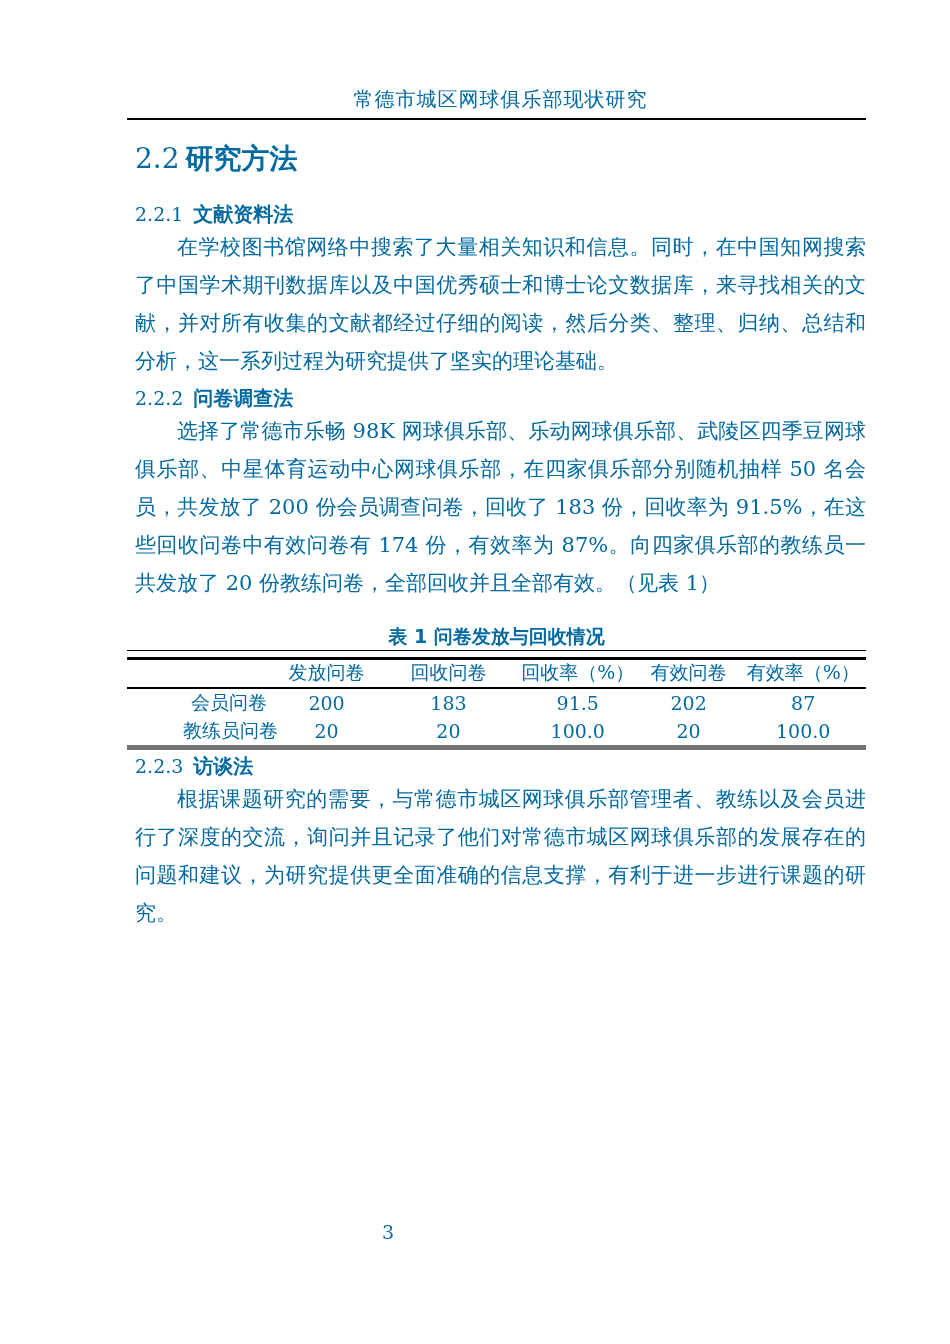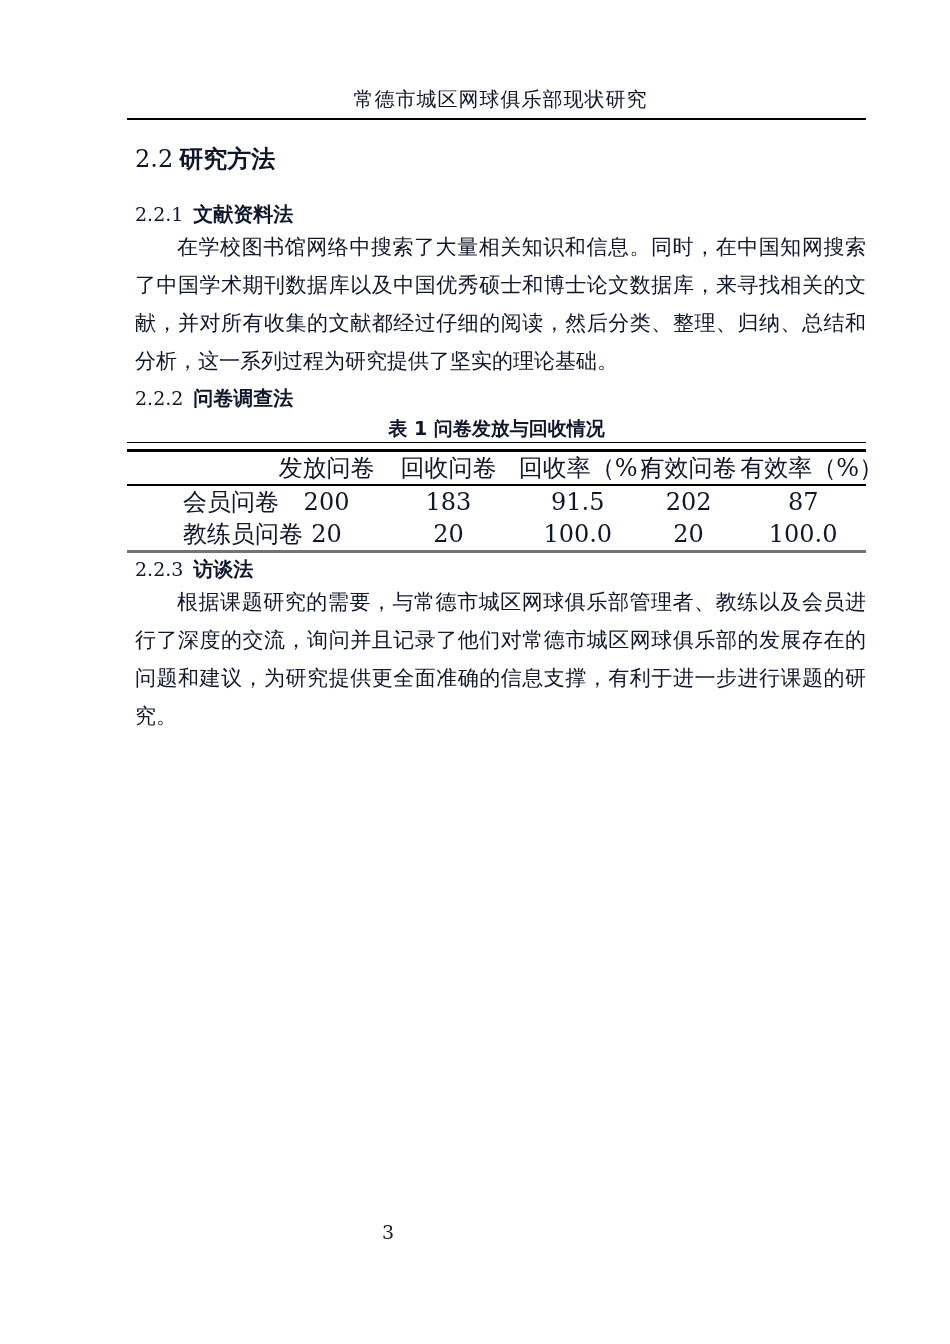--- a/index.html
+++ b/index.html
@@ -5,21 +5,21 @@
   html, body {
     margin: 0;
     padding: 0;
     background: #ffffff;
   }
   .page {
     position: relative;
     width: 950px;
     height: 1344px;
     background: #ffffff;
-    color: #0f172a;
+    color: #0369a1;
     font-family: "DejaVu Serif", "Liberation Serif", serif;
     overflow: hidden;
   }
   .content {
     padding-left: 135px;
     padding-right: 84px;
   }
   
   .header-title {
     padding-top: 86px;
@@ -30,21 +30,21 @@
   }
   .header-rule {
     margin-top: 6px;
     margin-left: -8px;
     border-bottom: 2px solid #000;
     height: 0;
   }
   
   .h1 {
     margin-top: 22px;
-    font-size: 24px;
+    font-size: 28px;
     line-height: 34px;
     font-weight: bold;
     font-family: "DejaVu Sans", "Liberation Sans", sans-serif;
   }
   .h1 .num {
     font-family: "DejaVu Serif", "Liberation Serif", serif;
     font-weight: normal;
     margin-right: 6px;
   }
   .h2 {
@@ -67,42 +67,42 @@
   p.body {
     margin: 0;
     font-size: 21px;
     line-height: 38px;
     text-align: justify;
     text-indent: 42px;
     word-break: break-all;
   }
   
   .table-caption {
-    margin-top: 2px;
+    margin-top: 20px;
     margin-left: -8px;
     width: 739px;
     text-align: center;
     font-size: 19px;
     line-height: 28px;
     font-weight: bold;
     font-family: "DejaVu Sans", "Liberation Sans", sans-serif;
   }
   .table-outer {
     margin-left: -8px;
     width: 739px;
     border-top: 1px solid #000;
     padding-top: 6px;
   }
   table.qtable {
     width: 739px;
     border-collapse: collapse;
     table-layout: fixed;
     border-top: 3px solid #000;
-    border-bottom: 3px solid #737373;
-    font-size: 24px;
+    border-bottom: 5px solid #737373;
+    font-size: 19px;
   }
   table.qtable thead tr { height: 29px; }
   table.qtable tbody tr { height: 30px; }
   table.qtable th {
     font-weight: normal;
     border-bottom: 2px solid #000;
     text-align: center;
     vertical-align: middle;
     padding: 0;
     white-space: nowrap;
@@ -140,20 +140,21 @@
     </div>
 
     <div class="h2 s221">
       <span class="num">2.2.1</span><span>文献资料法</span>
     </div>
     <p class="body">在学校图书馆网络中搜索了大量相关知识和信息。同时，在中国知网搜索了中国学术期刊数据库以及中国优秀硕士和博士论文数据库，来寻找相关的文献，并对所有收集的文献都经过仔细的阅读，然后分类、整理、归纳、总结和分析，这一系列过程为研究提供了坚实的理论基础。</p>
 
     <div class="h2 s222">
       <span class="num">2.2.2</span><span>问卷调查法</span>
     </div>
+    <p class="body">选择了常德市乐畅 98K 网球俱乐部、乐动网球俱乐部、武陵区四季豆网球俱乐部、中星体育运动中心网球俱乐部，在四家俱乐部分别随机抽样 50 名会员，共发放了 200 份会员调查问卷，回收了 183 份，回收率为 91.5%，在这些回收问卷中有效问卷有 174 份，有效率为 87%。向四家俱乐部的教练员一共发放了 20 份教练问卷，全部回收并且全部有效。（见表 1）</p>
 
     <div class="table-caption">表 1 问卷发放与回收情况</div>
 
     <div class="table-outer">
       <table class="qtable">
         <colgroup>
           <col style="width:20%">
           <col style="width:14%">
           <col style="width:19%">
           <col style="width:16%">

